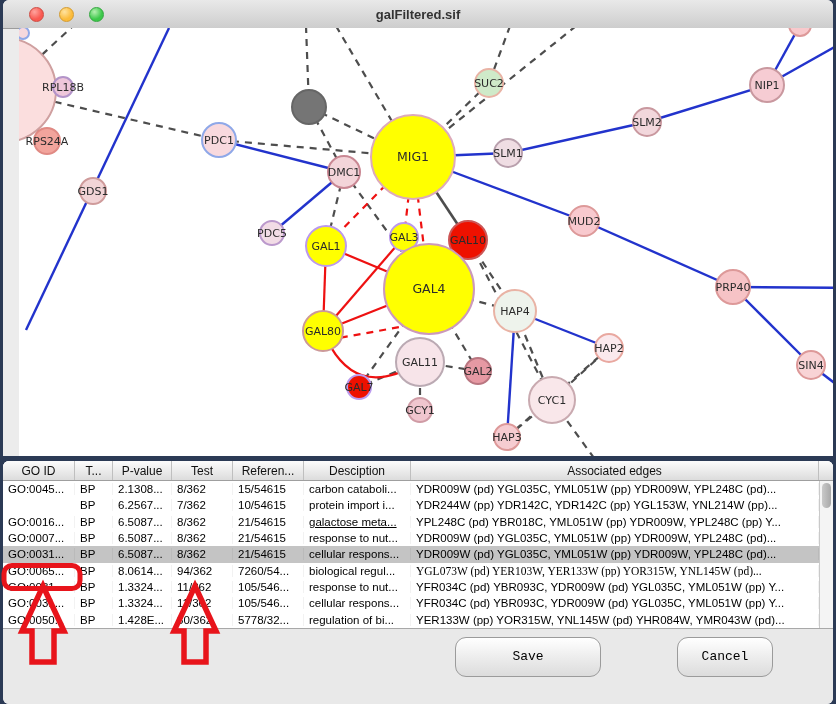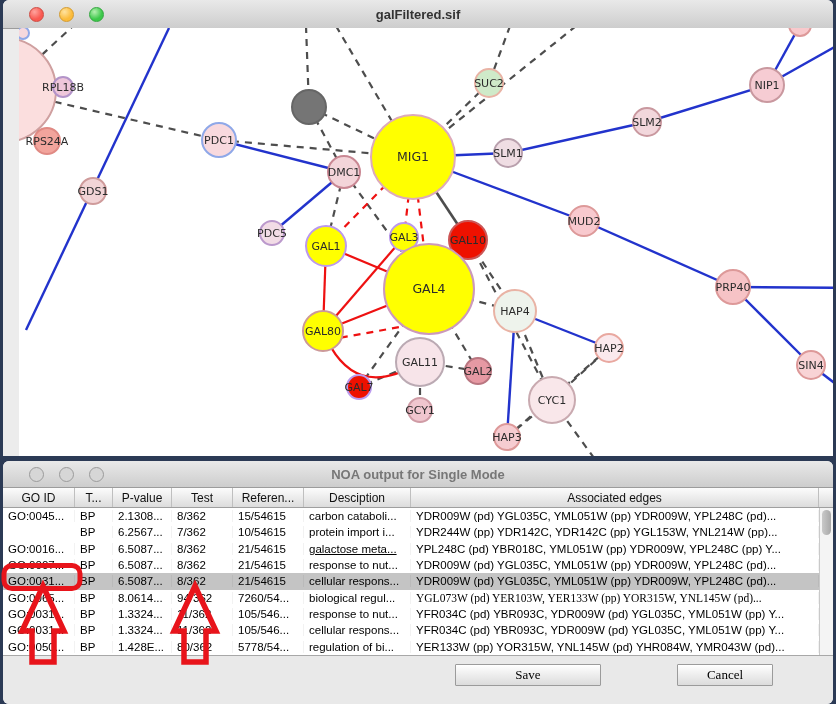--- a/index.html
+++ b/index.html
@@ -32,23 +32,23 @@
   .tbody{position:relative;background:#fff;}
   .trow{display:flex;height:16.33px;align-items:center;background:#fff;}
   .trow.selected{background:#c4c4c4;}
   .td{box-sizing:border-box;font-size:11.5px;color:#000;padding-left:5px;white-space:nowrap;
       overflow:hidden;border-right:1px solid rgba(0,0,0,0.05);}
   .scrollbar{position:absolute;right:0;top:0;bottom:0;width:14px;background:#f4f4f4;
       border-left:1px solid #c9c9c9;box-sizing:border-box;}
   .thumb{position:absolute;left:2px;top:2px;width:9px;height:25px;border-radius:5px;
       background:linear-gradient(90deg,#c9c9c9,#a8a8a8);}
   .tfoot{flex:1;background:#e9e9e9;border-top:1px solid #a8a8a8;position:relative;}
-  .btn{position:absolute;top:8px;height:22px;border:1px solid #9b9b9b;border-radius:1px;
+  .btn{position:absolute;top:8px;height:40px;border:1px solid #9b9b9b;border-radius:11px;
       background:linear-gradient(#ffffff,#ededed 50%,#dcdcdc);font-size:13px;color:#000;
-      font-family:Liberation Serif, serif;box-shadow:0 1px 0 rgba(255,255,255,.6) inset;}
+      font-family:Liberation Mono, monospace;box-shadow:0 1px 0 rgba(255,255,255,.6) inset;}
   .btn-save{left:452px;width:146px;}
   .btn-cancel{left:674px;width:96px;}
   .annotations{position:absolute;left:0;top:0;width:836px;height:704px;pointer-events:none;z-index:50;}
 </style>
 </head>
 <body>
 
 <div class="window win-top">
   <div class="titlebar">
     <div class="lights">
@@ -169,28 +169,20 @@
         <text x="491" y="441" text-anchor="middle" font-size="11" fill="#2b2b2b" font-family="&quot;DejaVu Sans&quot;,sans-serif">HAP3</text>
         <text x="593" y="352" text-anchor="middle" font-size="11" fill="#2b2b2b" font-family="&quot;DejaVu Sans&quot;,sans-serif">HAP2</text>
         <text x="717" y="291" text-anchor="middle" font-size="11" fill="#2b2b2b" font-family="&quot;DejaVu Sans&quot;,sans-serif">PRP40</text>
         <text x="795" y="369" text-anchor="middle" font-size="11" fill="#2b2b2b" font-family="&quot;DejaVu Sans&quot;,sans-serif">SIN4</text>
         <text x="840" y="292" text-anchor="middle" font-size="11" fill="#2b2b2b" font-family="&quot;DejaVu Sans&quot;,sans-serif">MSL1</text>
       </svg>
   </div>
 </div>
 
 <div class="window win-bottom">
-  <div class="titlebar">
-    <div class="lights">
-      <span class="light gray"></span>
-      <span class="light gray"></span>
-      <span class="light gray"></span>
-    </div>
-    <div class="titletext">NOA output for Single Mode</div>
-  </div>
   <div class="table">
     <div class="thead" id="thead">
         <div class="th" style="width: 72px;">GO ID</div>
         <div class="th" style="width: 38px;">T...</div>
         <div class="th" style="width: 59px;">P-value</div>
         <div class="th" style="width: 61px;">Test</div>
         <div class="th" style="width: 71px;">Referen...</div>
         <div class="th" style="width: 107px;">Desciption</div>
         <div class="th" style="width: 408px;">Associated edges</div>
         <div class="th" style="width: 14px;"></div>
@@ -266,21 +258,21 @@
           <div class="td" style="width: 61px; background: inherit;">11/362</div>
           <div class="td" style="width: 71px; background: inherit;">105/546...</div>
           <div class="td" style="width: 107px; background: inherit;">cellular respons...</div>
           <div class="td" style="width: 408px; background: inherit;">YFR034C (pd) YBR093C, YDR009W (pd) YGL035C, YML051W (pp) Y...</div>
         </div>
         <div class="trow">
           <div class="td" style="width: 72px; background: inherit;">GO:0050...</div>
           <div class="td" style="width: 38px; background: inherit;">BP</div>
           <div class="td" style="width: 59px; background: inherit;">1.428E...</div>
           <div class="td" style="width: 61px; background: inherit;">80/362</div>
-          <div class="td" style="width: 71px; background: inherit;">5778/54...</div>
+          <div class="td" style="width: 71px; background: inherit;">5778/32...</div>
           <div class="td" style="width: 107px; background: inherit;">regulation of bi...</div>
           <div class="td" style="width: 408px; background: inherit;">YER133W (pp) YOR315W, YNL145W (pd) YHR084W, YMR043W (pd)...</div>
         </div>
         <div class="scrollbar">
           <div class="thumb"></div>
         </div>
       </div>
   </div>
   <div class="tfoot">
     <button class="btn btn-save">Save</button>

